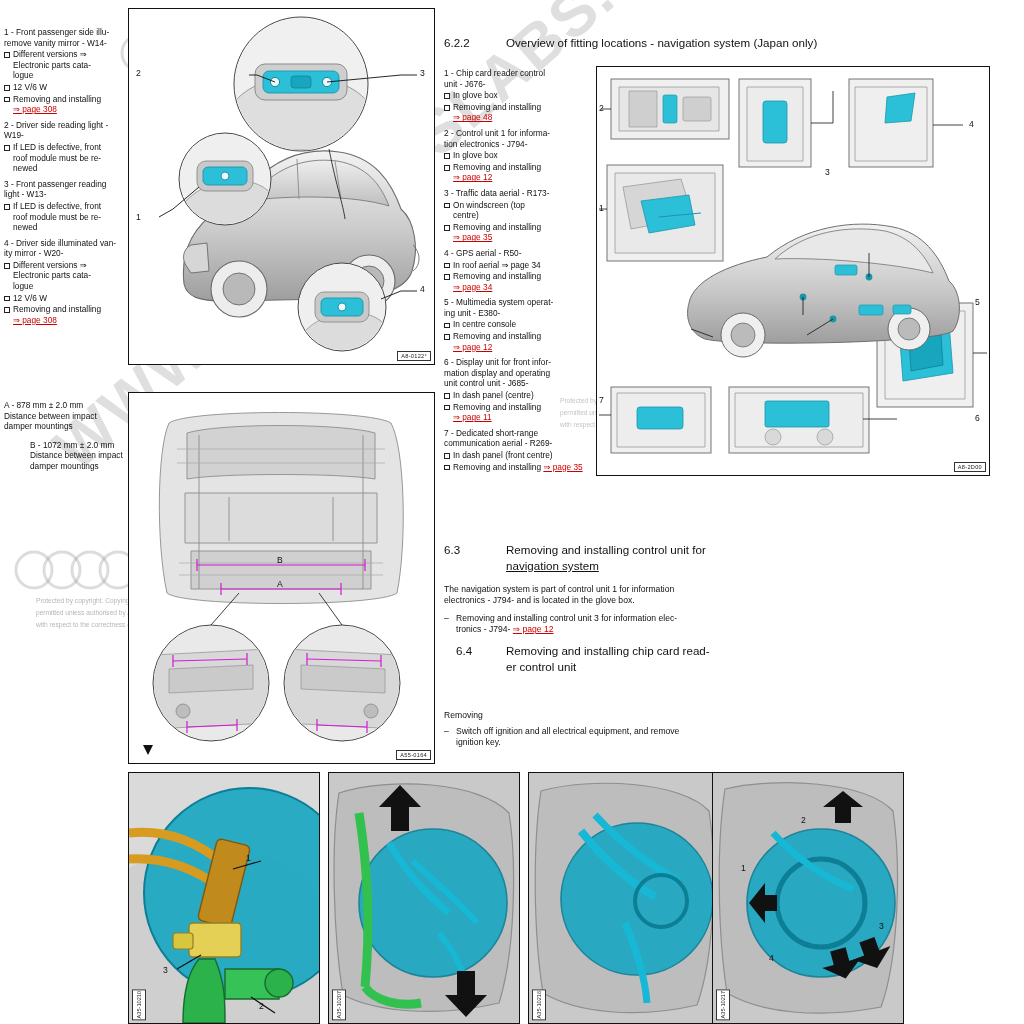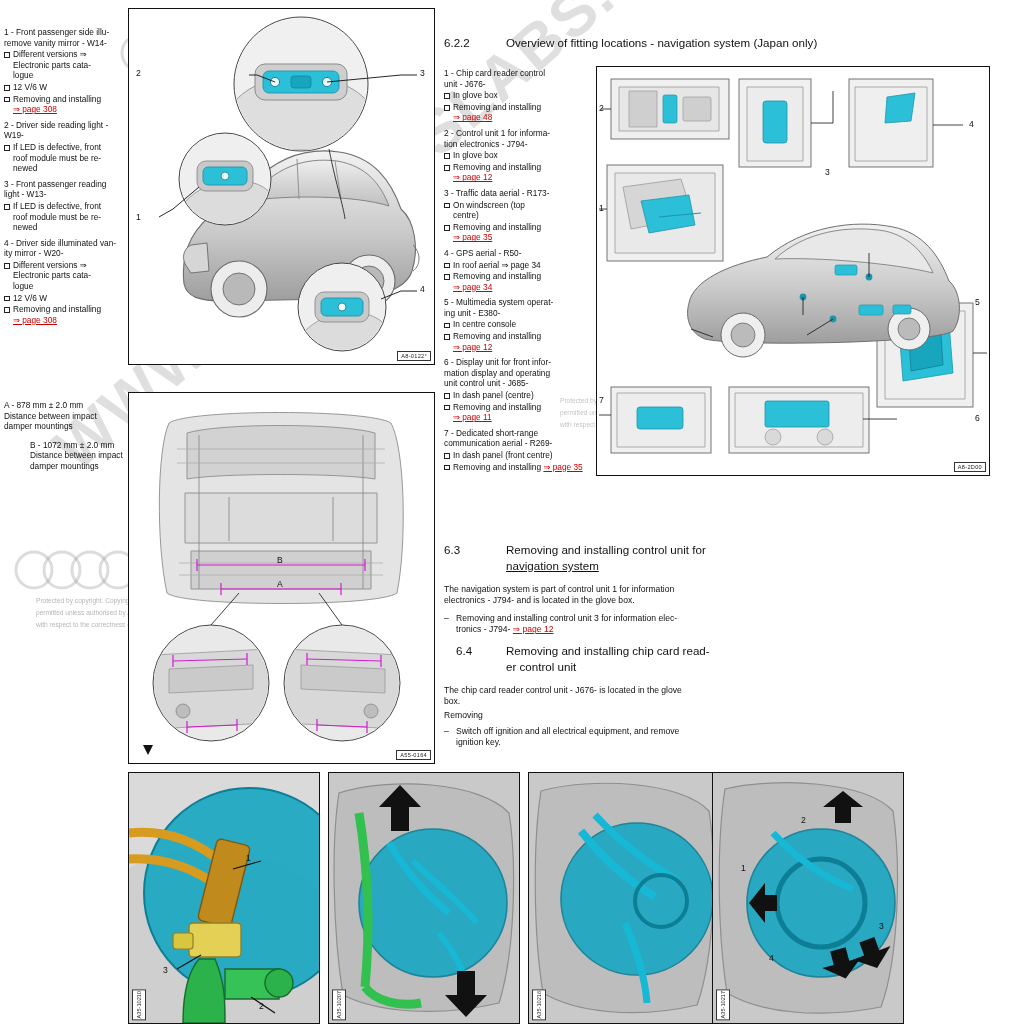--- a/index.html
+++ b/index.html
@@ -552,24 +552,20 @@
     <div class="body-txt" style="left:12px;top:613px;width:312px;">
       <span style="display:inline-block;width:12px;">–</span><span>Removing and installing control unit 3 for information elec-</span><br>
       <span style="display:inline-block;width:12px;"></span><span>tronics - J794-</span>
       <a class="lnk" href="#">⇒ page 12</a>
     </div>
 
     <div class="h-num" style="left:12px;top:644px;margin-left:12px;">6.4</div>
     <div class="h-txt" style="left:74px;top:644px;">Removing and installing chip card read-</div>
     <div class="h-txt" style="left:74px;top:660px;">er control unit</div>
 
-    <div class="body-txt" style="left:12px;top:685px;width:312px;">
-      <span>The chip card reader control unit - J676- is located in the glove</span><br>
-      <span>box.</span>
-    </div>
 
     <div class="body-txt" style="left:12px;top:710px;">Removing</div>
 
     <div class="body-txt" style="left:12px;top:726px;width:312px;">
       <span style="display:inline-block;width:12px;">–</span><span>Switch off ignition and all electrical equipment, and remove</span><br>
       <span style="display:inline-block;width:12px;"></span><span>ignition key.</span>
     </div>
   </div>
 
   <div class="strip">

